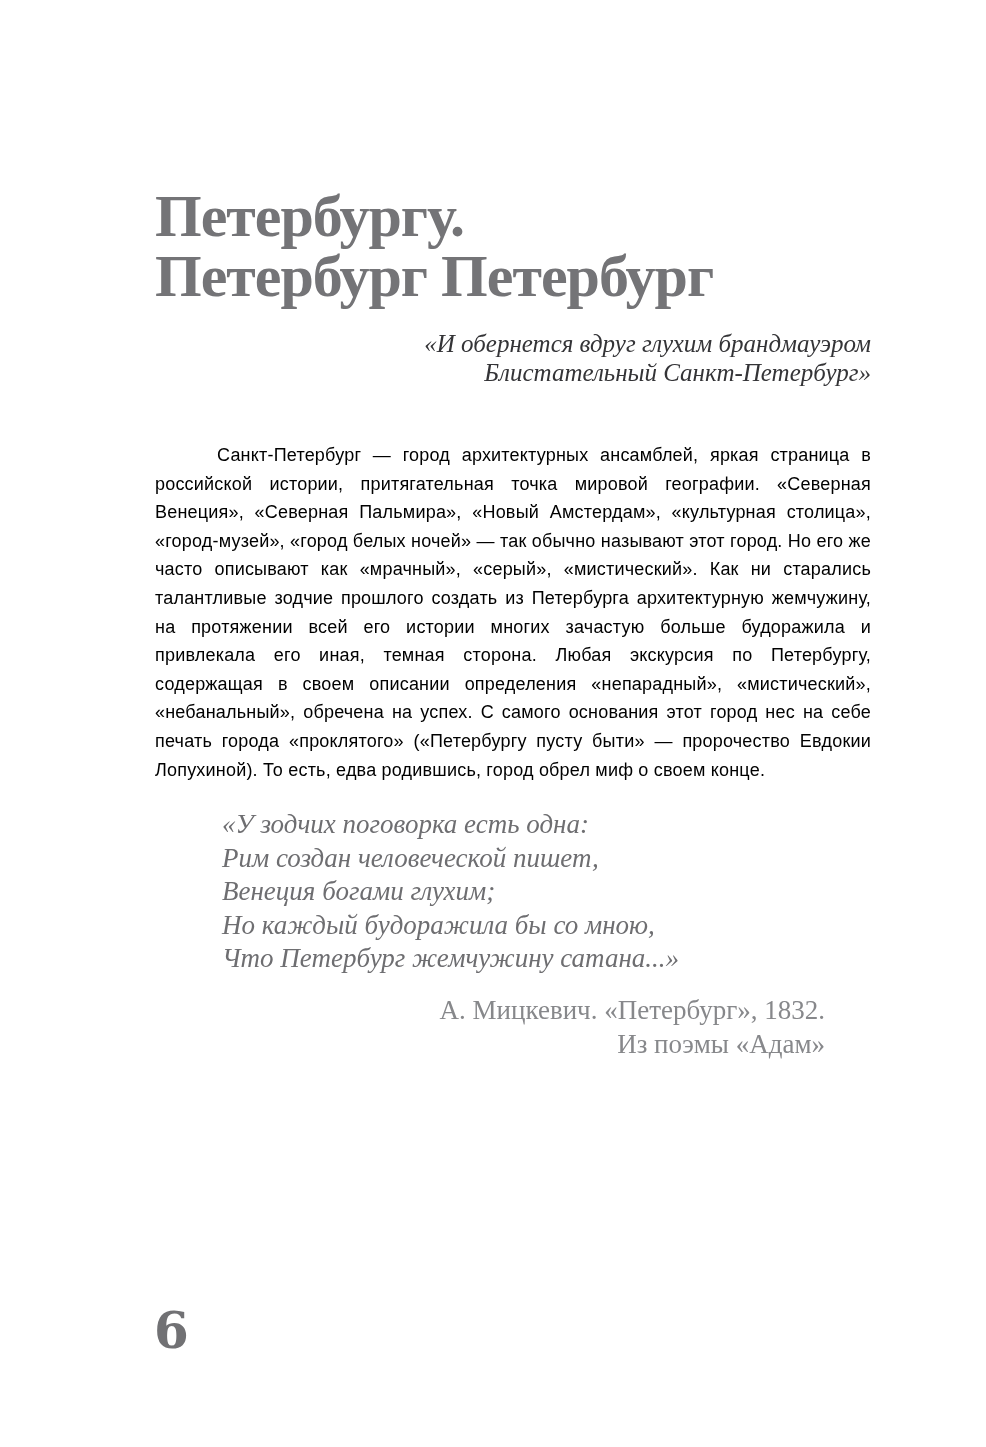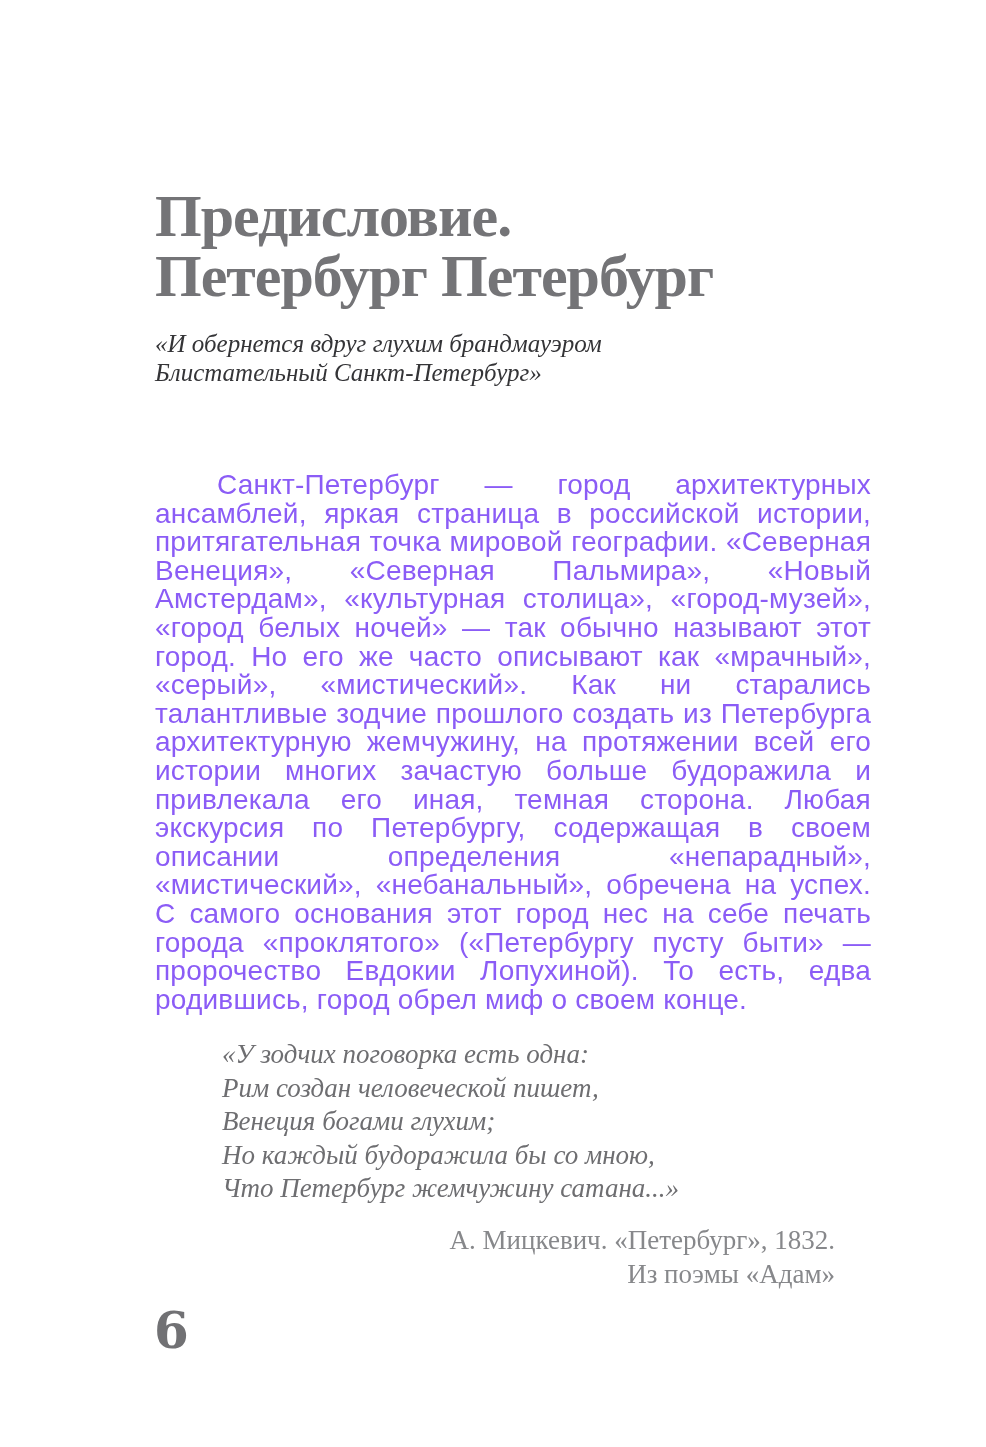--- a/index.html
+++ b/index.html
@@ -28,33 +28,33 @@
     line-height: 60px;
     letter-spacing: -1px;
     color: #747477;
   }
   .title-line {
     display: block;
     white-space: nowrap;
   }
   .epigraph {
     margin-top: 23px;
-    text-align: left;
+    text-align: right;
     font-family: "Liberation Serif", serif;
     font-style: italic;
     font-size: 25px;
     line-height: 29px;
     color: #343437;
   }
   .bodytext {
-    margin-top: 84px;
+    margin-top: 54px;
     font-family: "Liberation Sans", sans-serif;
-    font-size: 28px;
+    font-size: 18px;
     line-height: 28.6px;
-    color: #8b5cf6;
+    color: #000000;
     text-align: justify;
     letter-spacing: 0.2px;
   }
   .para {
     margin: 0;
     text-indent: 62px;
   }
   .verse {
     margin-top: 24px;
     margin-left: 67px;
@@ -62,21 +62,21 @@
     font-style: italic;
     font-size: 27px;
     line-height: 33.5px;
     color: #6e6e71;
   }
   .verse-line {
     white-space: nowrap;
   }
   .attribution {
     margin-top: 17px;
-    margin-right: 36px;
+    margin-right: 46px;
     text-align: right;
     font-family: "Liberation Serif", serif;
     font-style: normal;
     font-size: 27px;
     line-height: 34px;
     color: #87888b;
   }
   .page-number {
     position: absolute;
     left: 154px;
@@ -88,21 +88,21 @@
     color: #717174;
   }
 </style>
 </head>
 <body>
 
 <div class="page">
   <div class="content">
 
     <h1 class="title">
-      <span class="title-line">Предисловие.</span>
+      <span class="title-line">Петербургу.</span>
       <span class="title-line">Петербург Петербург</span>
     </h1>
 
     <div class="epigraph">
       <div>«И обернется вдруг глухим брандмауэром</div>
       <div>Блистательный Санкт-Петербург»</div>
     </div>
 
     <div class="bodytext">
       <p class="para">Санкт-Петербург — город архитектурных ансамблей, яркая страница в российской истории, притягательная точка мировой географии. «Северная Венеция», «Северная Пальмира», «Новый Амстердам», «культурная столица», «город-музей», «город белых ночей» — так обычно называют этот город. Но его же часто описывают как «мрачный», «серый», «мистический». Как ни старались талантливые зодчие прошлого создать из Петербурга архитектурную жемчужину, на протяжении всей его истории многих зачастую больше будоражила и привлекала его иная, темная сторона. Любая экскурсия по Петербургу, содержащая в своем описании определения «непарадный», «мистический», «небанальный», обречена на успех. С самого основания этот город нес на себе печать города «проклятого» («Петербургу пусту быти» — пророчество Евдокии Лопухиной). То есть, едва родившись, город обрел миф о своем конце.</p>

